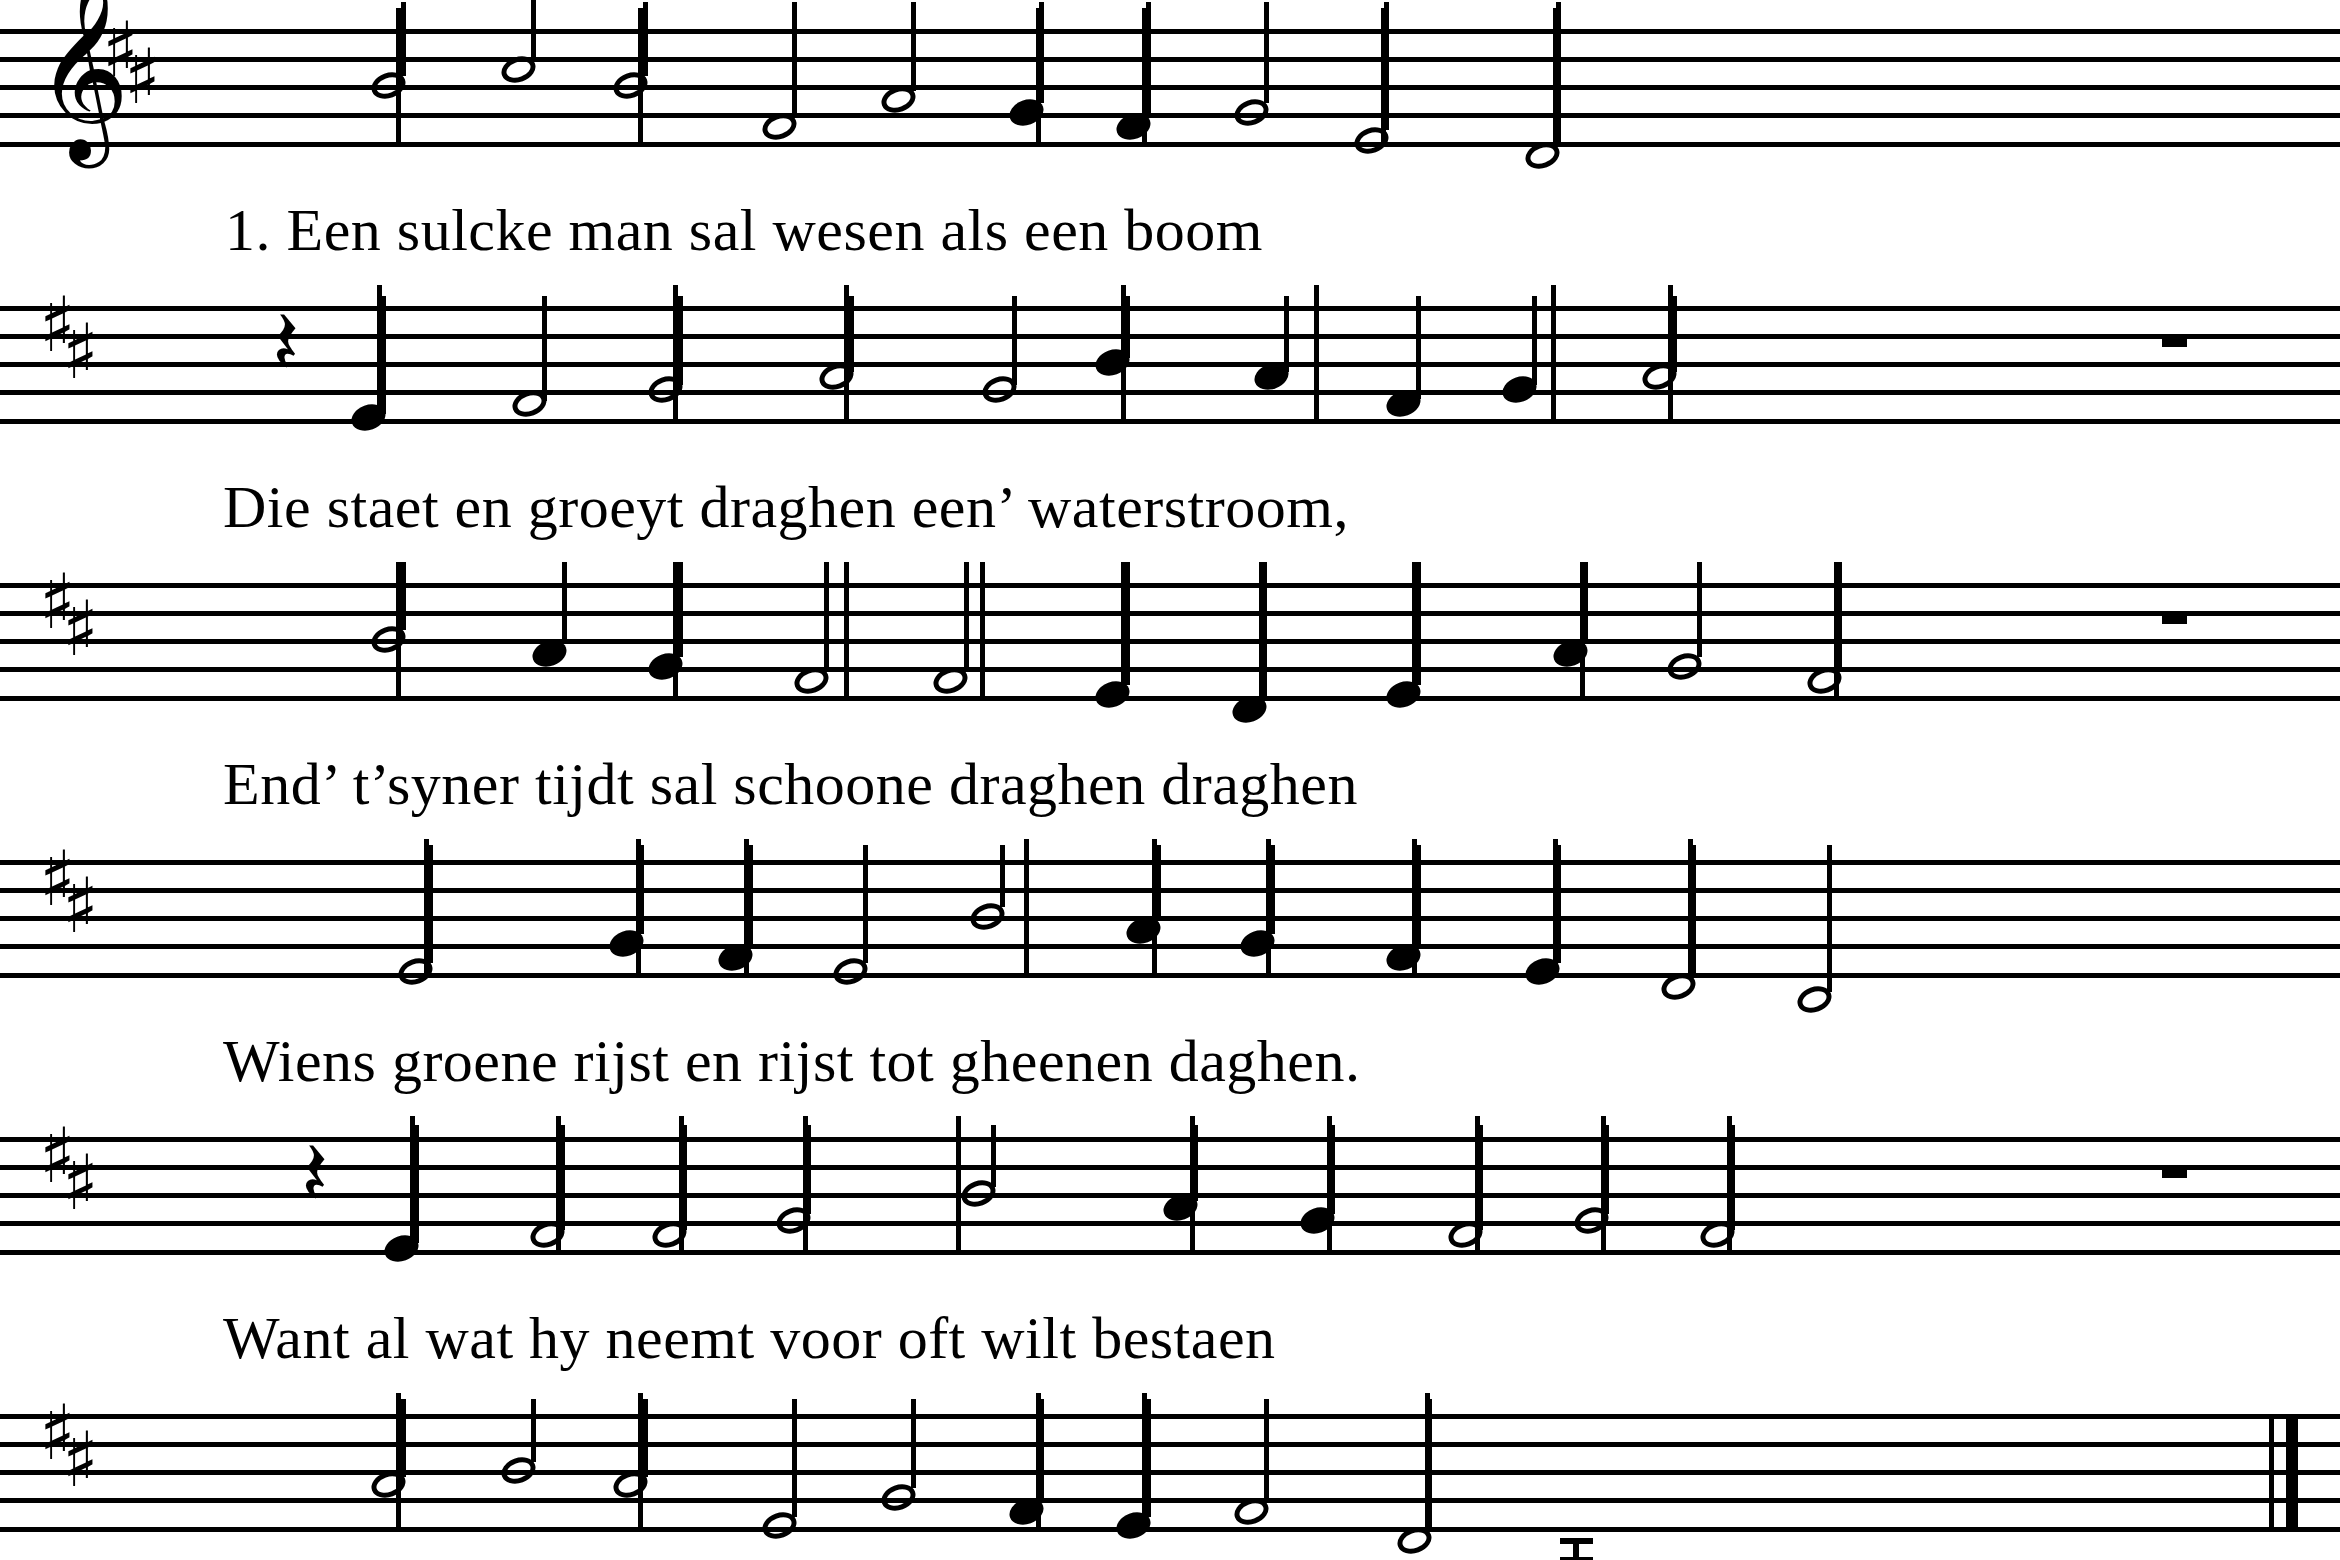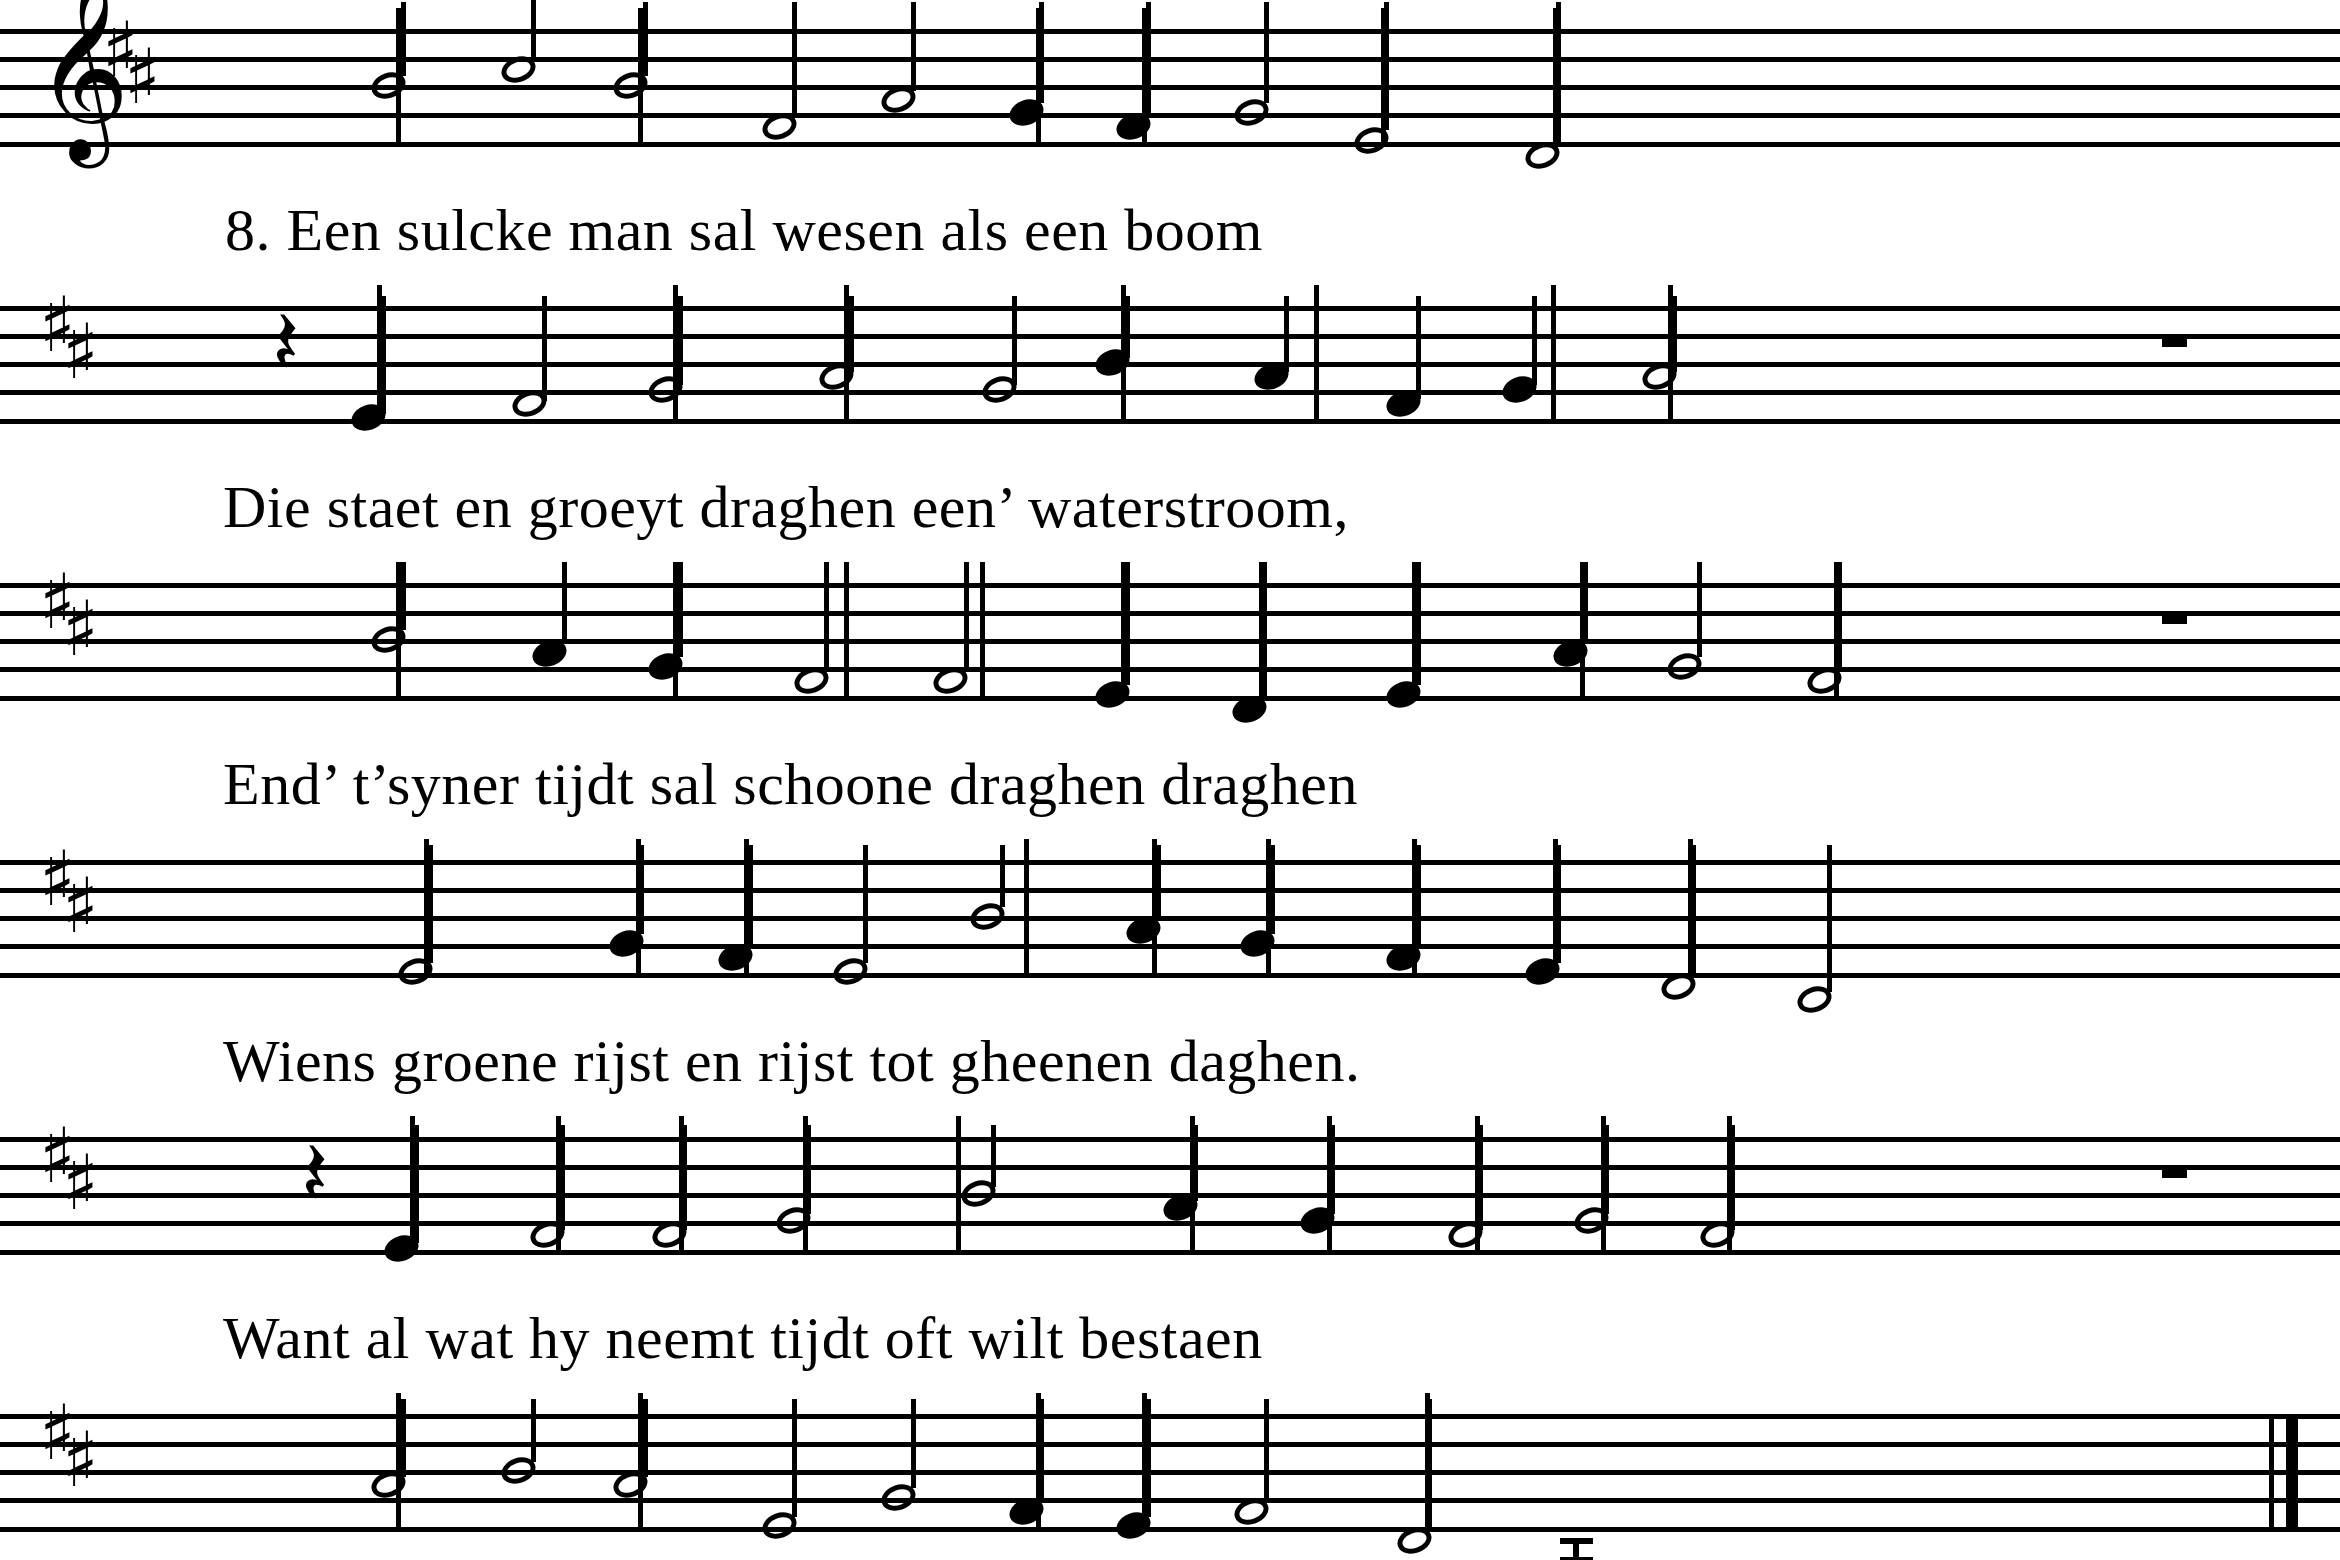--- a/index.html
+++ b/index.html
@@ -210,21 +210,21 @@
         <div class="stem" style="left:1556px; top:-27px; height:143px;"></div>
 
         <div class="barline tall" style="left:396px;"></div>
         <div class="barline tall" style="left:638px;"></div>
         <div class="barline tall" style="left:1036px;"></div>
         <div class="barline tall" style="left:1142px;"></div>
         <div class="barline tall" style="left:1381px;"></div>
         <div class="barline tall" style="left:1553px;"></div>
       </div>
     </div>
-    <div class="lyric first">8. Een sulcke man sal wesen als een boom</div>
+    <div class="lyric first">1. Een sulcke man sal wesen als een boom</div>
   </div>
 
   <div class="system">
     <div class="stave-wrap">
       <div class="stave">
         <div class="staffline sl0"></div>
         <div class="staffline sl1"></div>
         <div class="staffline sl2"></div>
         <div class="staffline sl3"></div>
         <div class="staffline sl4"></div>
@@ -449,21 +449,21 @@
         <div class="barline tall" style="left:679px;"></div>
         <div class="barline tall" style="left:803px;"></div>
         <div class="barline tall" style="left:956px;"></div>
         <div class="barline tall" style="left:1190px;"></div>
         <div class="barline tall" style="left:1327px;"></div>
         <div class="barline tall" style="left:1475px;"></div>
         <div class="barline tall" style="left:1601px;"></div>
         <div class="barline tall" style="left:1727px;"></div>
       </div>
     </div>
-    <div class="lyric">Want al wat hy neemt tijdt oft wilt bestaen</div>
+    <div class="lyric">Want al wat hy neemt voor oft wilt bestaen</div>
   </div>
 
   <div class="system">
     <div class="stave-wrap">
       <div class="stave">
         <div class="staffline sl0"></div>
         <div class="staffline sl1"></div>
         <div class="staffline sl2"></div>
         <div class="staffline sl3"></div>
         <div class="staffline sl4"></div>

